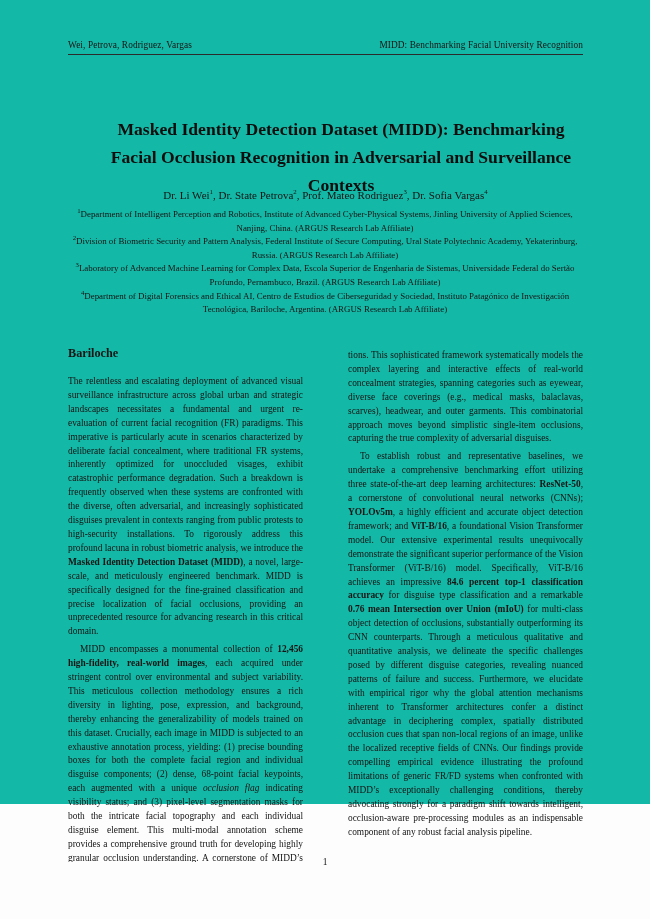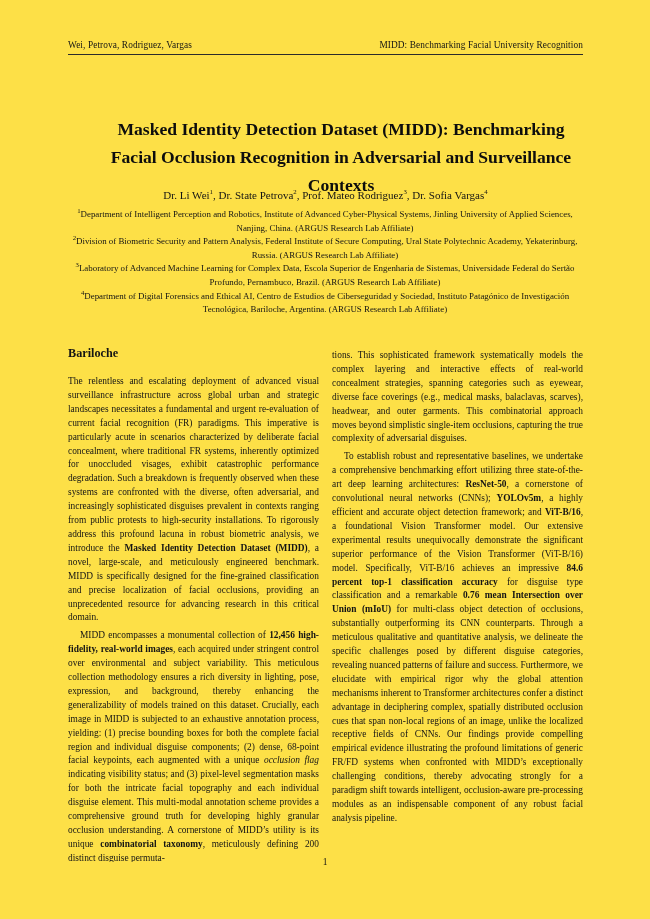--- a/index.html
+++ b/index.html
@@ -4,21 +4,21 @@
 <style>
   html, body { margin: 0; padding: 0; }
   body {
     width: 650px; height: 919px;
     background: #fdfdfd;
     font-family: "Liberation Serif", "DejaVu Serif", serif;
     color: #141414;
     position: relative;
     overflow: hidden;
   }
-  .page { position: absolute; left: 0; top: 0; width: 650px; height: 919px; background: #fde047; }
+  .page { position: absolute; left: 0; top: 0; width: 650px; height: 804px; background: #14b8a6; }
 
   .running-header {
     position: absolute; left: 68px; top: 40px; width: 515px;
     display: flex; justify-content: space-between; align-items: flex-end;
     font-size: 9.3px; letter-spacing: 0.1px;
     padding-bottom: 4px; border-bottom: 1px solid #2b2b2b;
   }
 
   .paper-title {
     position: absolute; left: 80px; top: 99px; width: 490px;
@@ -36,21 +36,21 @@
     position: absolute; left: 72px; top: 208px; width: 506px;
     text-align: center; font-size: 8.9px; line-height: 13.6px;
   }
   .affil { margin: 0; }
 
   .columns {
     position: absolute; left: 68px; top: 346px; width: 515px; height: 516px;
     display: flex; gap: 13px; overflow: hidden;
   }
   .col { width: 251px; }
-  .col-right { padding-top: 3px; }
+  .col-right { padding-top: 3px; margin-left: 32px; }
 
   .abstract-heading {
     margin: 0 0 15px 0; font-size: 12.2px; font-weight: bold; line-height: 14px;
   }
 
   .para {
     margin: 0; font-size: 9.4px; line-height: 13.9px;
     text-align: justify; text-justify: inter-word;
   }
   .para.indent { text-indent: 12px; margin-top: 4px; }

